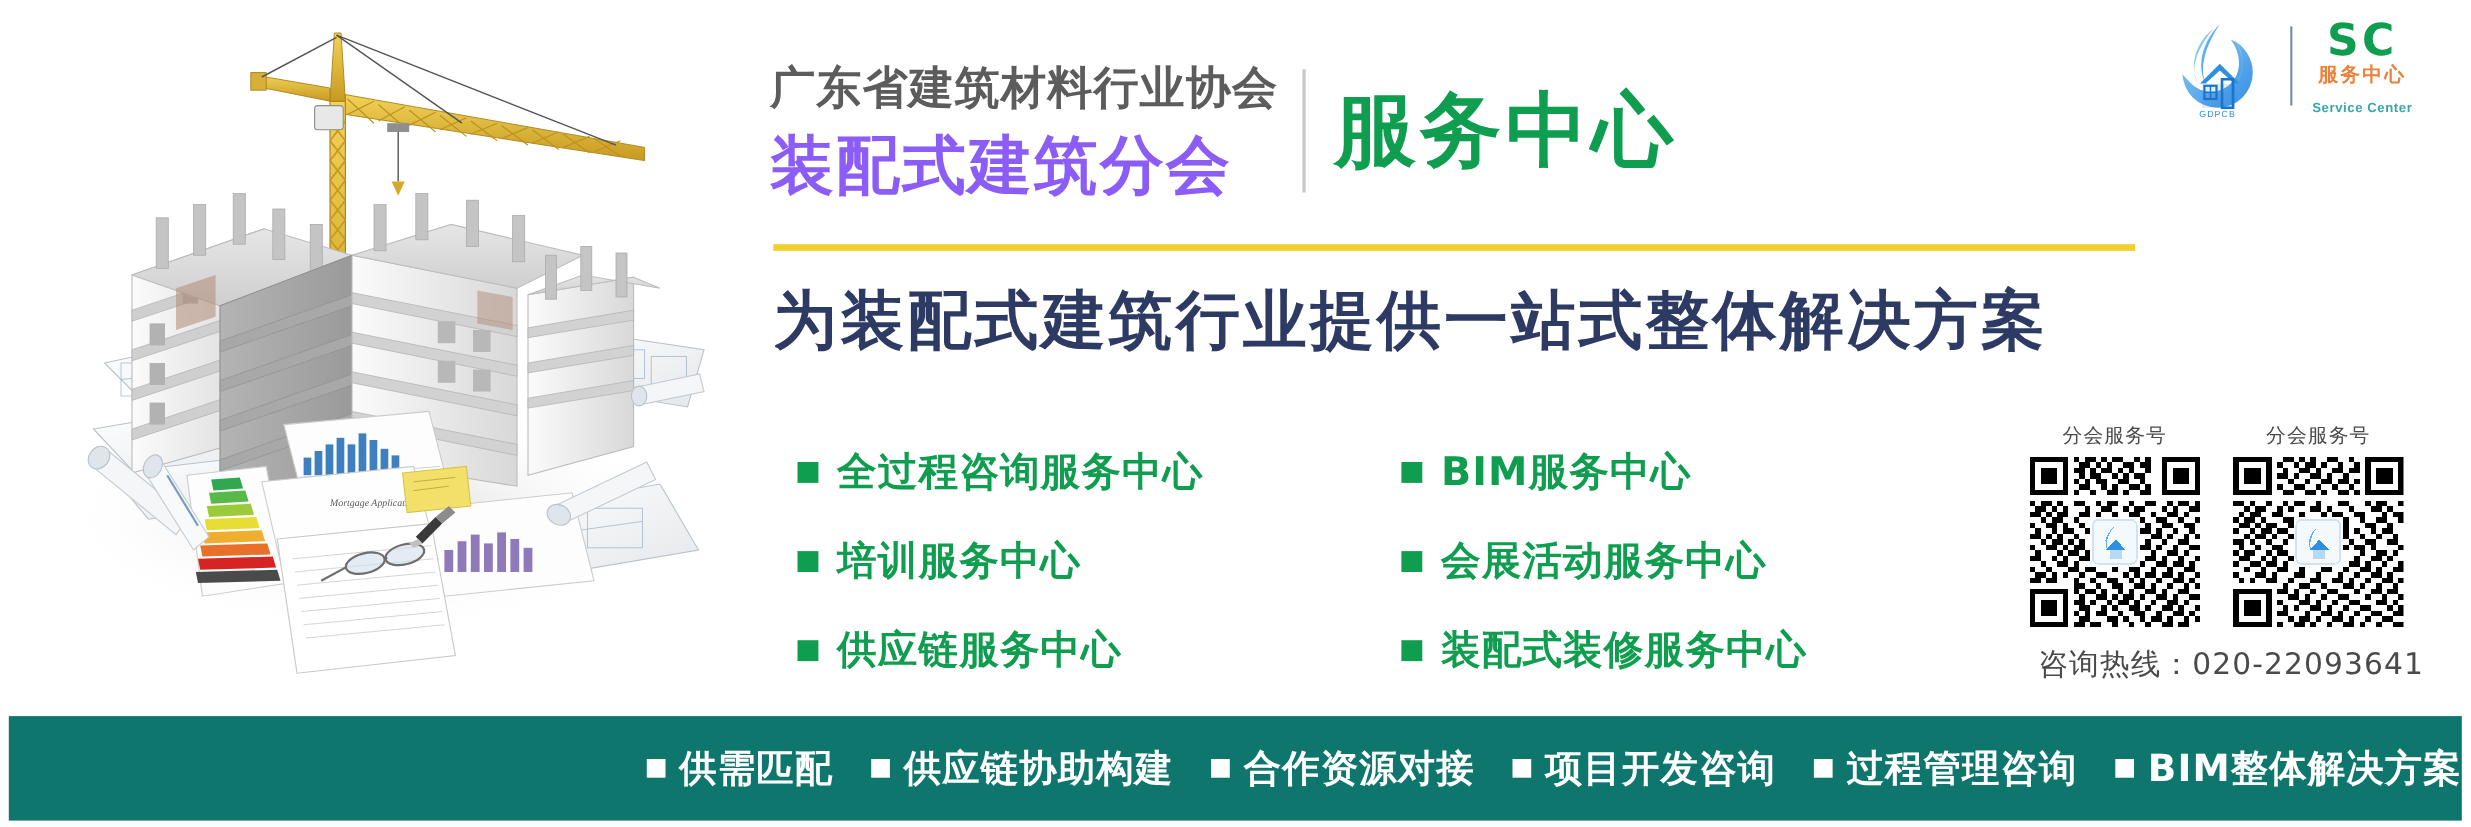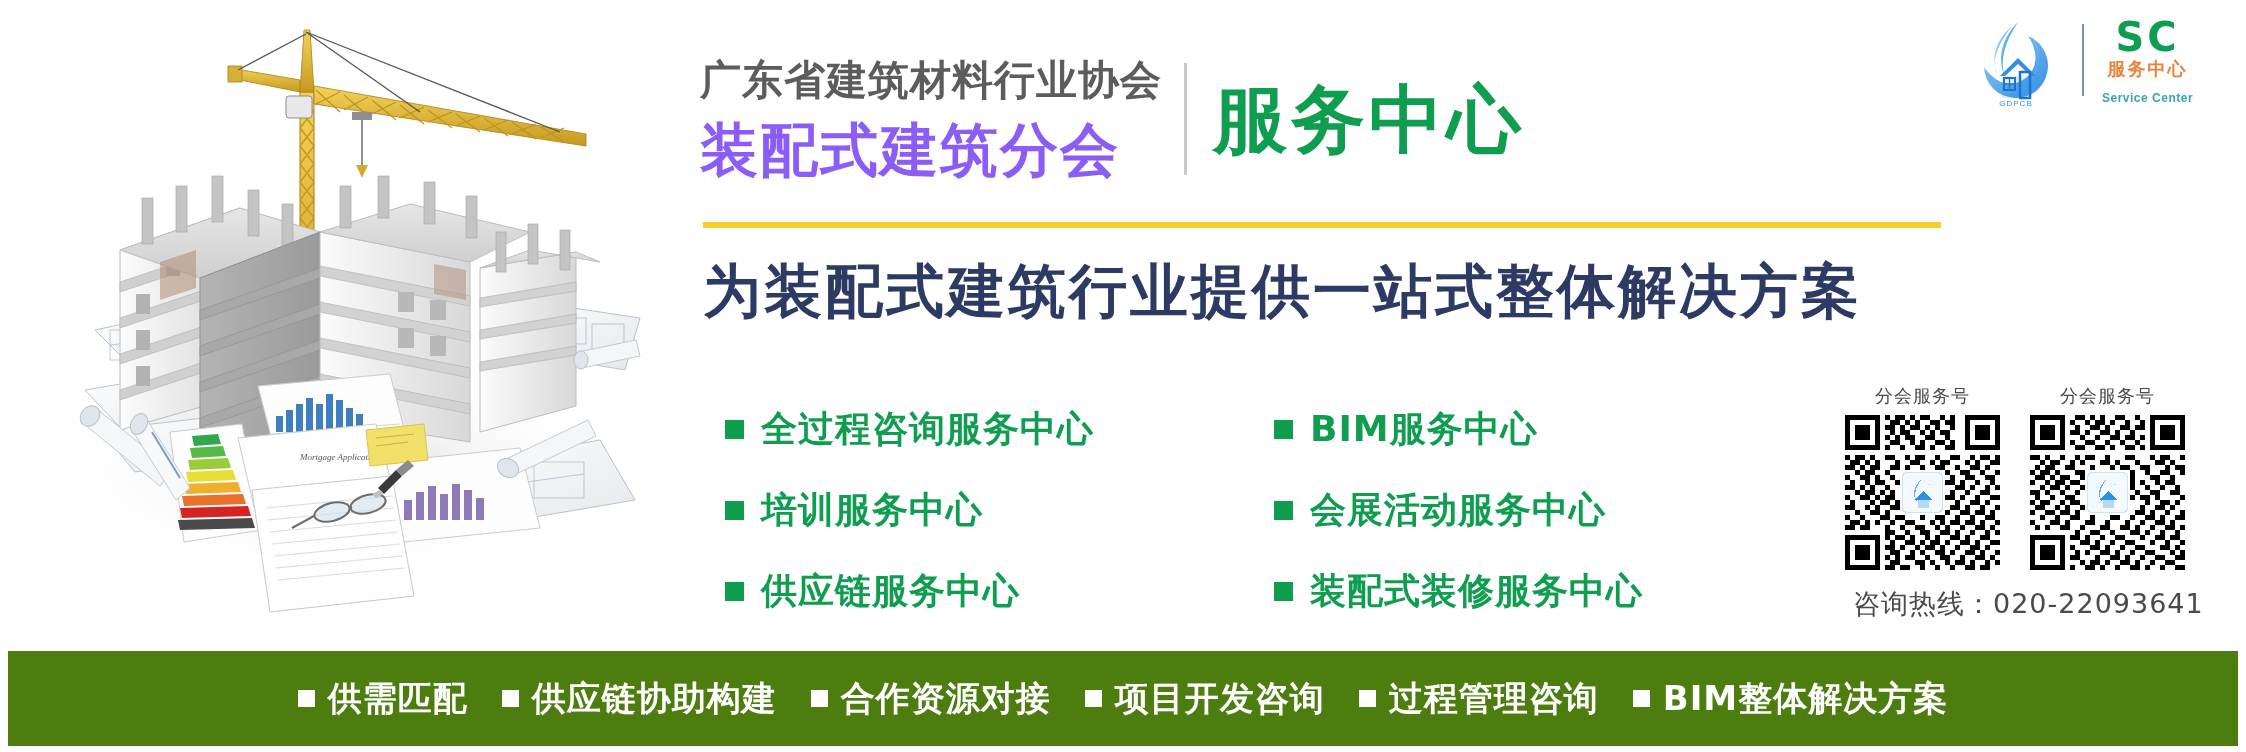--- a/index.html
+++ b/index.html
@@ -107,22 +107,22 @@
   .qr-img { width:155px; height:155px; position:relative; background:#fff; }
   #hotline {
     margin-top:16px; text-align:left; padding-left:8px;
     font-size:27px; color:#4a4a4a; letter-spacing:1px; white-space:nowrap;
     font-family:"DejaVu Sans","Liberation Sans",sans-serif;
   }
 
   
   #bottom-bar {
     position:absolute; left:8px; top:651px; width:2230px; height:95px;
-    background:#4d7c0f;
-    display:flex; align-items:center; justify-content:center; gap:34px;
+    background:#0f766e;
+    display:flex; align-items:center; justify-content:flex-end; gap:34px;
   }
   .bar-item { display:flex; align-items:center; gap:13px; white-space:nowrap; }
   .bar-bullet { width:17px; height:17px; background:#ffffff; flex:none; }
   .bar-label {
     font-size:34px; color:#ffffff; font-weight:600; letter-spacing:1px;
     font-family:"DejaVu Sans","Liberation Sans",sans-serif;
   }
 </style>
 </head>
 <body>

